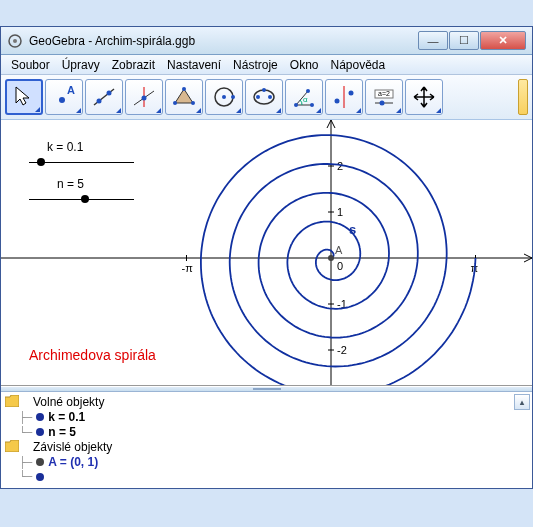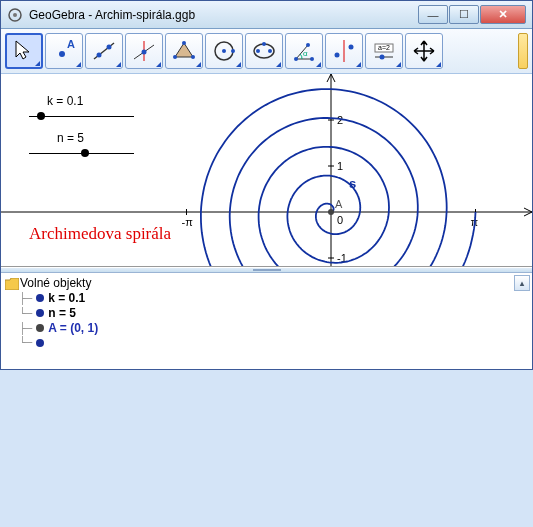--- a/index.html
+++ b/index.html
@@ -1,18 +1,18 @@
 <!DOCTYPE html>
 <html><head>
 <meta charset="utf-8">
 <style>
 * { box-sizing: border-box; margin: 0; padding: 0; }
 body { font-family: Tahoma, Arial, sans-serif; font-size: 11px; background: #d4e4f7; width: 533px; height: 527px; overflow: hidden; }
 
-.window { width: 533px; height: 370px; border: 1px solid #3b5998; background: #4d7c0f; display: flex; flex-direction: column; }
+.window { width: 533px; height: 463px; border: 1px solid #3b5998; background: #4d7c0f; display: flex; flex-direction: column; margin-top: 26px; }
 
 .titlebar { height: 28px; background: linear-gradient(#eaf3fd, #c8deef); display: flex; align-items: center; padding: 0 6px; border-bottom: 1px solid #7a9fc7; }
 .titlebar-icon { width: 16px; height: 16px; margin-right: 6px; display: flex; align-items: center; justify-content: center; }
 .titlebar-text { flex: 1; color: #000; font-size: 12px; }
 .win-btns { display: flex; gap: 0; }
 .win-btn { width: 30px; height: 19px; border: 1px solid #6a8bb5; background: linear-gradient(#eef6fd,#c0d9ee); display: flex; align-items: center; justify-content: center; font-size: 11px; color: #333; border-radius: 2px; margin-left: 1px; }
 .win-btn.close { background: linear-gradient(#f0a4a0,#d65149); color: #fff; width: 46px; font-weight: bold; }
 
 .menubar { height: 20px; background: linear-gradient(#f4f9fe,#dbe9f9); display: flex; align-items: center; padding: 0 4px; border-bottom: 1px solid #b0c4de; font-size: 12px; }
 .menu-item { padding: 2px 6px; color: #000; }
@@ -21,27 +21,27 @@
 .tool-btn { width: 38px; height: 36px; border: 1px solid #7e9fcf; border-radius: 3px; background: linear-gradient(#fff,#e8f0fb); display: flex; align-items: center; justify-content: center; position: relative; }
 .tool-btn.selected { border: 2px solid #3060d0; background: #d0e0ff; }
 .tool-corner { position: absolute; right: 1px; bottom: 1px; width: 0; height: 0; border-left: 5px solid transparent; border-bottom: 5px solid #2050c0; }
 .tool-icon { width: 28px; height: 28px; }
 
 .canvas-area { flex: 1; background: #fff; position: relative; border-bottom: 1px solid #999; overflow: hidden; }
 .spiral-svg { position: absolute; inset: 0; }
 .slider-area { position: absolute; left: 28px; top: 20px; font-size: 12px; }
 .slider { width: 105px; height: 1px; background: #000; margin: 8px 0 14px 0; position: relative; }
 .slider .dot { width: 8px; height: 8px; background: #000; border-radius: 50%; position: absolute; top: -4px; }
-.spiral-title { position: absolute; left: 28px; bottom: 22px; color: #e00000; font-size: 17px; font-family: Liberation Serif, serif; }
+.spiral-title { position: absolute; left: 28px; bottom: 22px; color: #e00000; font-size: 14px; }
 
 .divider { height: 6px; background: linear-gradient(#e0ecf8,#c8deef); border-top: 1px solid #fff; border-bottom: 1px solid #9ab4d4; cursor: ns-resize; display:flex; align-items:center; justify-content:center; }
 .divider::after { content:""; width: 28px; height: 2px; background: #8aa5c7; }
 
 .algebra { height: 96px; background: #fff; overflow: auto; font-size: 12px; padding: 2px 4px; position: relative; }
-.folder { display: flex; align-items: flex-end; gap: 1px; margin: 1px 0; }
+.folder { display: flex; align-items: flex-start; gap: 14px; margin: 1px 0; }
 .folder-icon { width: 14px; height: 12px; }
 .obj { display: flex; align-items: center; gap: 4px; margin: 1px 0 1px 14px; }
 .tree-lines { color: #999; font-family: monospace; white-space: pre; font-size: 11px; }
 .bullet { width: 8px; height: 8px; border-radius: 50%; display: inline-block; }
 .obj-text { font-weight: bold; }
 .scroll-up { position: absolute; right: 2px; top: 2px; width: 16px; height: 16px; border: 1px solid #9ab4d4; background: linear-gradient(#fff,#d8e6f5); display:flex; align-items:center; justify-content:center; font-size:9px; color:#456; }
 </style>
 </head>
 <body>
 
@@ -54,20 +54,29 @@
         </svg>
     </span>
     <span class="titlebar-text">GeoGebra - Archim-spirála.ggb</span>
     <div class="win-btns">
       <div class="win-btn">—</div>
       <div class="win-btn">☐</div>
       <div class="win-btn close">✕</div>
     </div>
   </div>
 
+  <div class="menubar">
+    <div class="menu-item">Soubor</div>
+    <div class="menu-item">Úpravy</div>
+    <div class="menu-item">Zobrazit</div>
+    <div class="menu-item">Nastavení</div>
+    <div class="menu-item">Nástroje</div>
+    <div class="menu-item">Okno</div>
+    <div class="menu-item">Nápověda</div>
+  </div>
 
   <div class="toolbar">
     <div class="tool-btn selected">
         <svg class="tool-icon" viewBox="0 0 28 28">
           <path d="M6 4 L6 20 L10 16 L13 22 L16 20 L13 15 L19 15 Z" fill="#fff" stroke="#000" stroke-width="1"></path>
         </svg>
         <span class="tool-corner"></span>
       </div>
     <div class="tool-btn">
         <svg class="tool-icon" viewBox="0 0 28 28">
@@ -208,20 +217,26 @@
     <div class="obj">
         <span class="tree-lines">├─</span>
         <span class="bullet" style="background:#1a2f99"></span>
         <span class="obj-text">k = 0.1</span>
       </div>
     <div class="obj">
         <span class="tree-lines">└─</span>
         <span class="bullet" style="background:#1a2f99"></span>
         <span class="obj-text">n = 5</span>
       </div>
+    <div class="folder">
+      <svg class="folder-icon" viewBox="0 0 14 12">
+          <path d="M0 2 L5 2 L6 0 L14 0 L14 12 L0 12 Z" fill="#f5c94a" stroke="#b8922c"></path>
+        </svg>
+      <span>Závislé objekty</span>
+    </div>
     <div class="obj">
         <span class="tree-lines">├─</span>
         <span class="bullet" style="background:#444"></span>
         <span class="obj-text" style="color:#2030b0">A = (0, 1)</span>
       </div>
     <div class="obj">
         <span class="tree-lines">└─</span>
         <span class="bullet" style="background:#1a2f99"></span>
       </div>
   </div>

